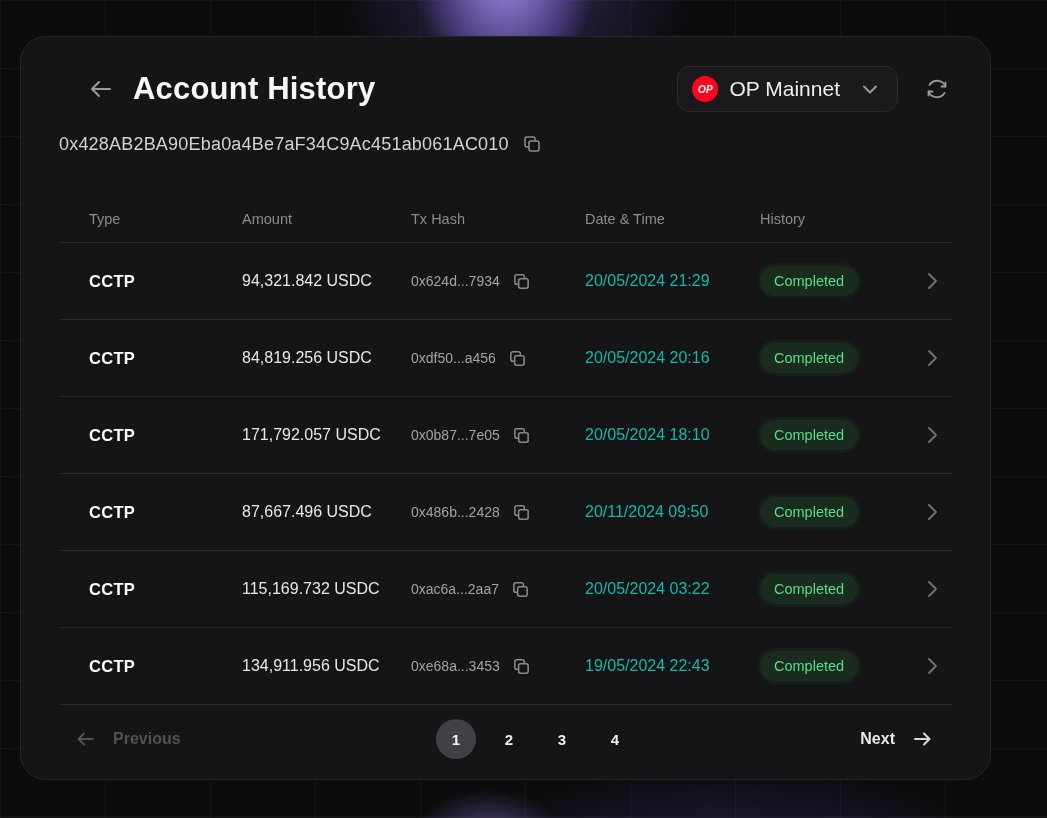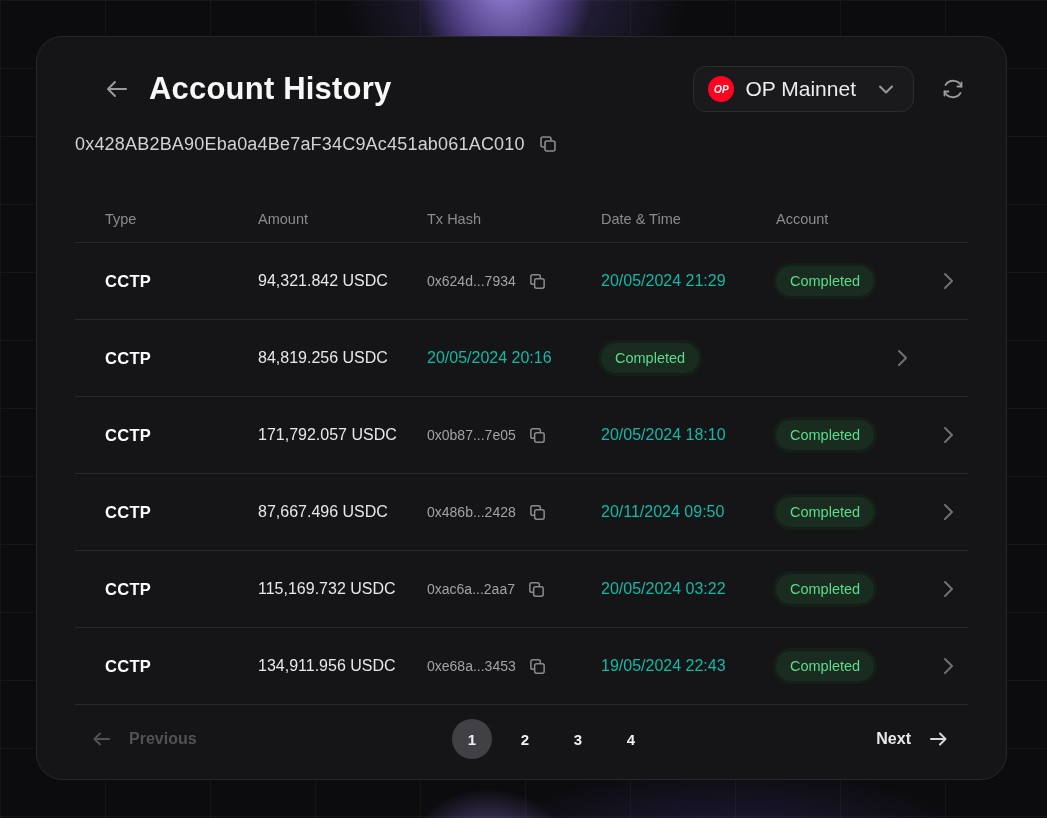--- a/index.html
+++ b/index.html
@@ -11,21 +11,21 @@
       radial-gradient(ellipse 120px 170px at 505px -30px, rgba(175,150,245,0.9), rgba(120,95,205,0.45) 52%, rgba(0,0,0,0) 75%),
       radial-gradient(ellipse 250px 320px at 515px -60px, rgba(105,82,185,0.45), rgba(0,0,0,0) 72%),
       radial-gradient(ellipse 110px 80px at 488px 845px, rgba(150,120,230,0.55), rgba(0,0,0,0) 70%),
       radial-gradient(ellipse 360px 130px at 730px 860px, rgba(68,54,140,0.42), rgba(0,0,0,0) 72%),
       linear-gradient(rgba(255,255,255,0.04) 1px, rgba(0,0,0,0) 1px),
       linear-gradient(90deg, rgba(255,255,255,0.04) 1px, rgba(0,0,0,0) 1px);
     background-size:auto,auto,auto,auto,105px 68px,105px 68px;
     position:relative;
   }
   .card {
-    position:absolute; left:36px; top:36px; width:971px; height:744px;
+    position:absolute; left:20px; top:36px; width:971px; height:744px;
     background:#151517;
     border:1px solid #27272a;
     border-radius:26px;
     display:flex; flex-direction:column;justify-content:flex-end;
   }
   
   .card-header { height:56px; margin:24px 36px 0 62px; display:flex; align-items:center; }
   .back-btn { background:none; border:none; cursor:pointer; display:flex; align-items:center; padding:4px; }
   .page-title { color:#f7f7f8; font-size:31px; font-weight:700; letter-spacing:.2px; margin-left:14px; }
   .header-right { margin-left:auto; display:flex; align-items:center; }
@@ -126,21 +126,21 @@
       </svg>
     </button>
   </div>
 
   <div class="table">
     <div class="thead">
       <div class="th">Type</div>
       <div class="th">Amount</div>
       <div class="th">Tx Hash</div>
       <div class="th">Date &amp; Time</div>
-      <div class="th">Account</div>
+      <div class="th">History</div>
       <div class="th"></div>
     </div>
     <div id="table-body">
   <div class="trow">
     <div class="cell type-cell">
             <span class="type-text">CCTP</span>
           </div>
     <div class="cell amount-cell">94,321.842 USDC</div>
     <div class="cell hash-cell">
       <span>0x624d...7934</span>
@@ -160,20 +160,29 @@
         <path d="M9 5 L16 12 L9 19"></path>
       </svg>
     </div>
   </div>
 
   <div class="trow">
     <div class="cell type-cell">
             <span class="type-text">CCTP</span>
           </div>
     <div class="cell amount-cell">84,819.256 USDC</div>
+    <div class="cell hash-cell">
+      <span>0xdf50...a456</span>
+      <button class="copy-btn">
+        <svg width="19" height="19" viewBox="0 0 20 20" fill="none" stroke="#8a8a8e" stroke-width="1.6" stroke-linejoin="round">
+          <rect x="7" y="7" width="10" height="10" rx="2"></rect>
+          <path d="M13 7 V5 a2 2 0 0 0 -2 -2 H5 a2 2 0 0 0 -2 2 v6 a2 2 0 0 0 2 2 h2"></path>
+        </svg>
+      </button>
+    </div>
     <div class="cell date-cell">20/05/2024 20:16</div>
     <div class="cell status-cell">
             <span class="badge">Completed</span>
           </div>
     <div class="cell chev-cell">
       <svg width="24" height="24" viewBox="0 0 24 24" fill="none" stroke="#707074" stroke-width="2" stroke-linecap="round" stroke-linejoin="round">
         <path d="M9 5 L16 12 L9 19"></path>
       </svg>
     </div>
   </div>

